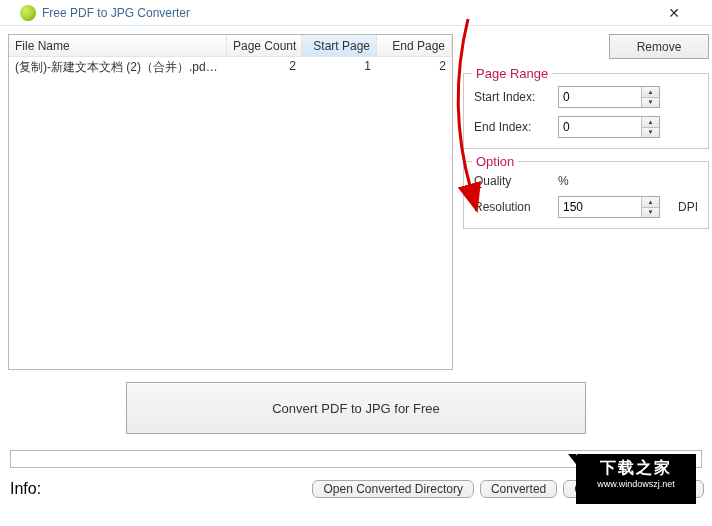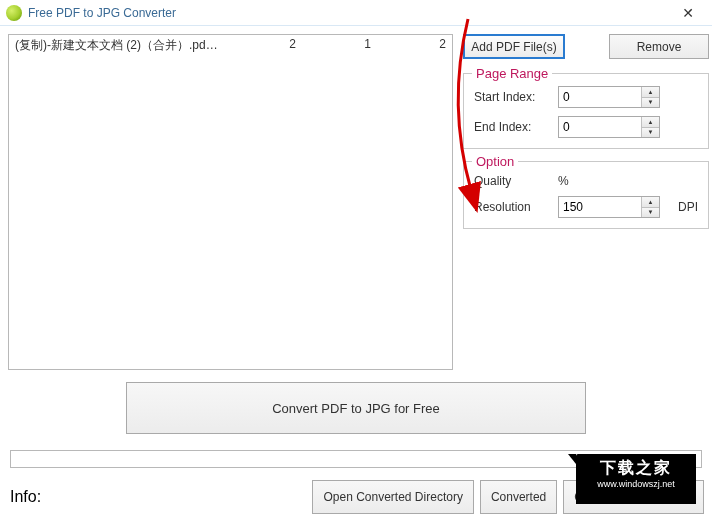--- a/index.html
+++ b/index.html
@@ -11,21 +11,21 @@
   height: 526px;
   overflow: hidden;
   position: relative;
 }
 .titlebar {
   height: 26px;
   background: #fff;
   border-bottom: 1px solid #d9e8f5;
   display: flex;
   align-items: center;
-  padding: 0 6px;
+  padding: 0 20px;
   color: #3a6a95;
 }
 .titlebar .icon {
   width: 16px; height: 16px;
   border-radius: 50%;
   background: radial-gradient(circle at 35% 35%, #d6f06a 0%, #a6cf2f 55%, #5a8f00 100%);
   margin-right: 6px;
 }
 .titlebar .close {
   margin-left: auto;
@@ -191,21 +191,21 @@
   background: #fff;
 }
 
 .footer {
   display: flex;
   align-items: center;
   padding: 2px 8px;
   gap: 6px;
 }
 .footer .info { flex: 0 0 auto; margin-right: auto; font-size: 16px; color:#000000; padding-left:2px; }
-.footer .btn { height: 14px; padding: 16px 10px; }
+.footer .btn { height: 14px; padding: 8px 10px; border-radius: 6px; }
 
 .arrow-svg {
   position: absolute;
   left: 443px;
   top: 15px;
   pointer-events: none;
 }
 
 .watermark {
   position: absolute;
@@ -239,31 +239,36 @@
 
 <div class="titlebar">
   <div class="icon"></div>
   <span>Free PDF to JPG Converter</span>
   <div class="close">✕</div>
 </div>
 
 <div class="content">
 
   <div class="table-wrap">
+    <div class="thead">
+      <div class="th col-filename">File Name</div>
+      <div class="th col-pagecount">Page Count</div>
+      <div class="th sorted col-startpage">Start Page</div>
+      <div class="th col-endpage">End Page</div>
+    </div>
     <div class="trow">
       <div class="td col-filename">(复制)-新建文本文档 (2)（合并）.pdf-...</div>
       <div class="td col-pagecount">2</div>
       <div class="td col-startpage">1</div>
       <div class="td col-endpage">2</div>
     </div>
   </div>
 
   <div class="right-panel">
     <div class="btn-row">
-      <button class="btn primary">Add PDF File(s)</button>
       <button class="btn remove">Remove</button>
     </div>
 
     <div class="groupbox">
       <span class="legend">Page Range</span>
       <div class="field-row">
         <span class="lbl">Start Index:</span>
         <div class="spinner">
           <input value="0" style="">
           <div class="spin-btns">

